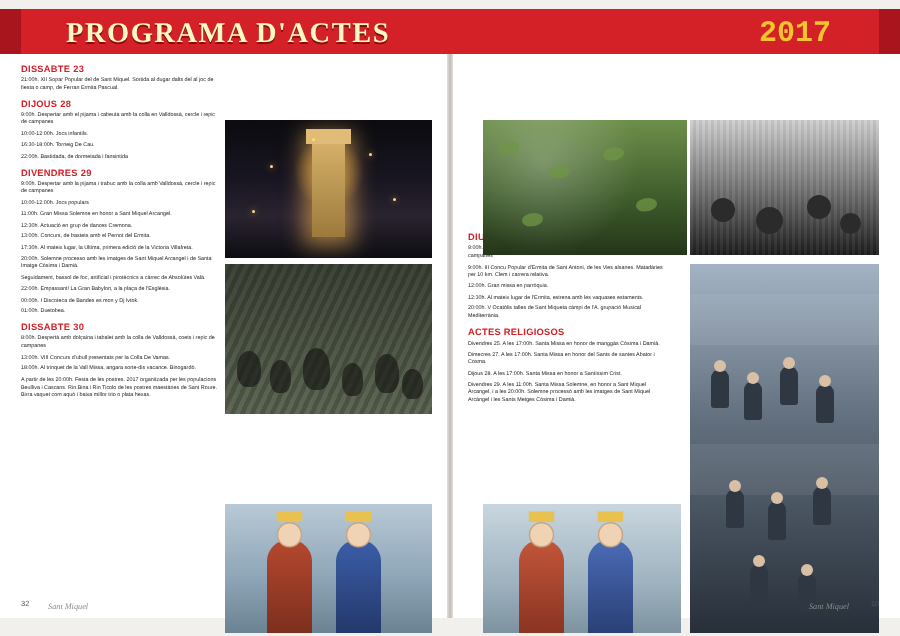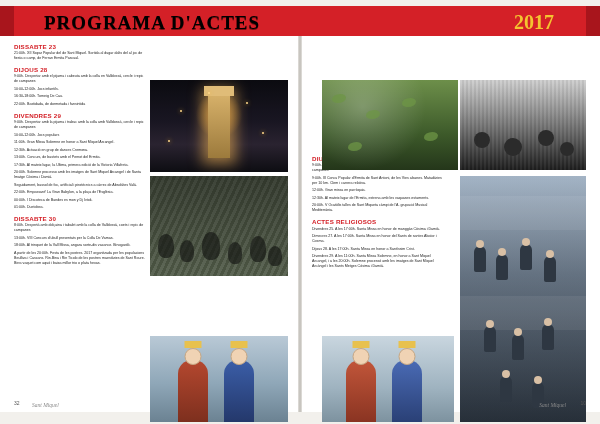--- a/index.html
+++ b/index.html
@@ -19,25 +19,25 @@
   }
   .banner .ribbon-left,.banner .ribbon-right{
     position:absolute;top:0;width:14px;height:30px;background:#a8151c;
   }
   .banner .ribbon-left{left:0;}
   .banner .ribbon-right{right:0;}
   .banner-title{
     position:absolute;left:44px;top:6px;
     font-family:"Liberation Serif", serif;
     font-weight:bold;font-size:19px;letter-spacing:1px;
-    color:#000000;text-shadow:0 1px 0 #7a0e12;
+    color:#fef9c3;text-shadow:0 1px 0 #7a0e12;
   }
   .banner-year{
     position:absolute;right:46px;top:5px;
-    font-family:Liberation Serif, serif;
+    font-family:Liberation Mono, monospace;
     font-weight:bold;font-size:20px;color:#f4c430;
   }
   
   .sheet{
     position:absolute;left:0;top:36px;width:600px;height:376px;
     background:#ffffff;
   }
   .gutter{
     position:absolute;left:298px;top:0;width:4px;height:376px;
     background:linear-gradient(to right,#e3e1dd,#bfbcb6,#e3e1dd);

